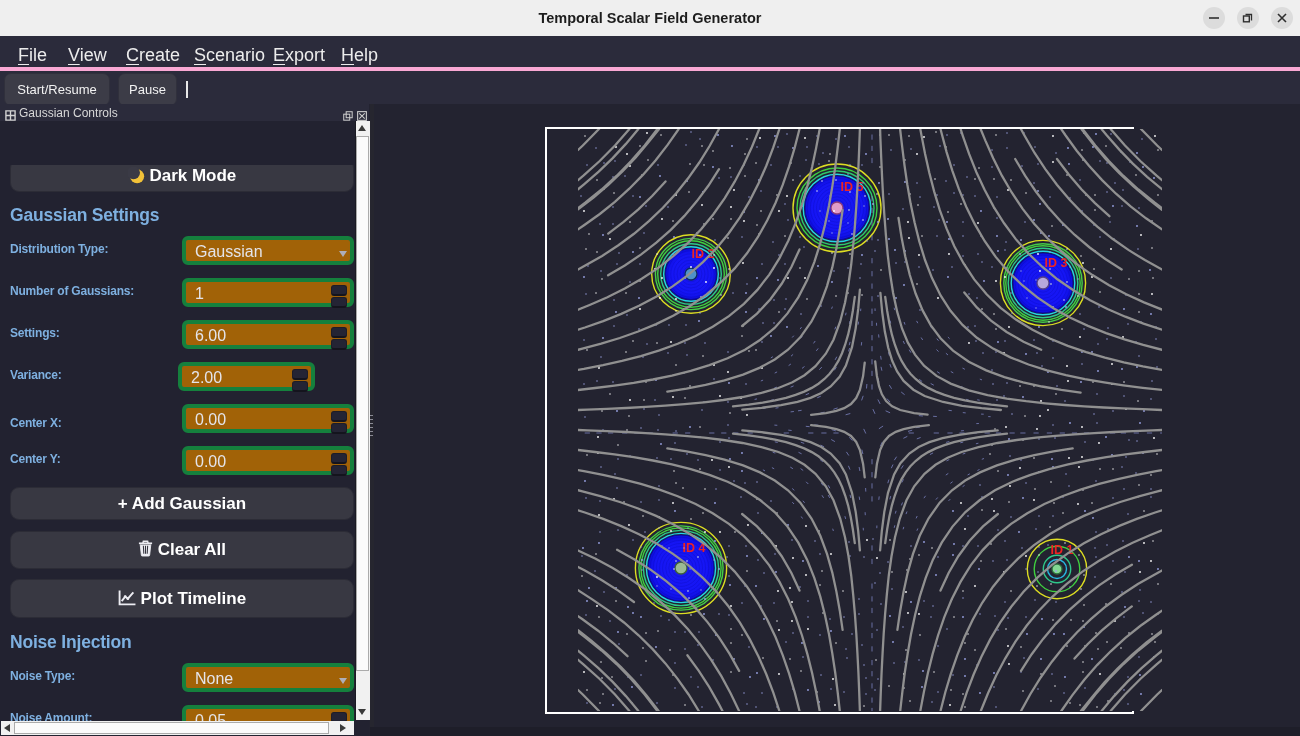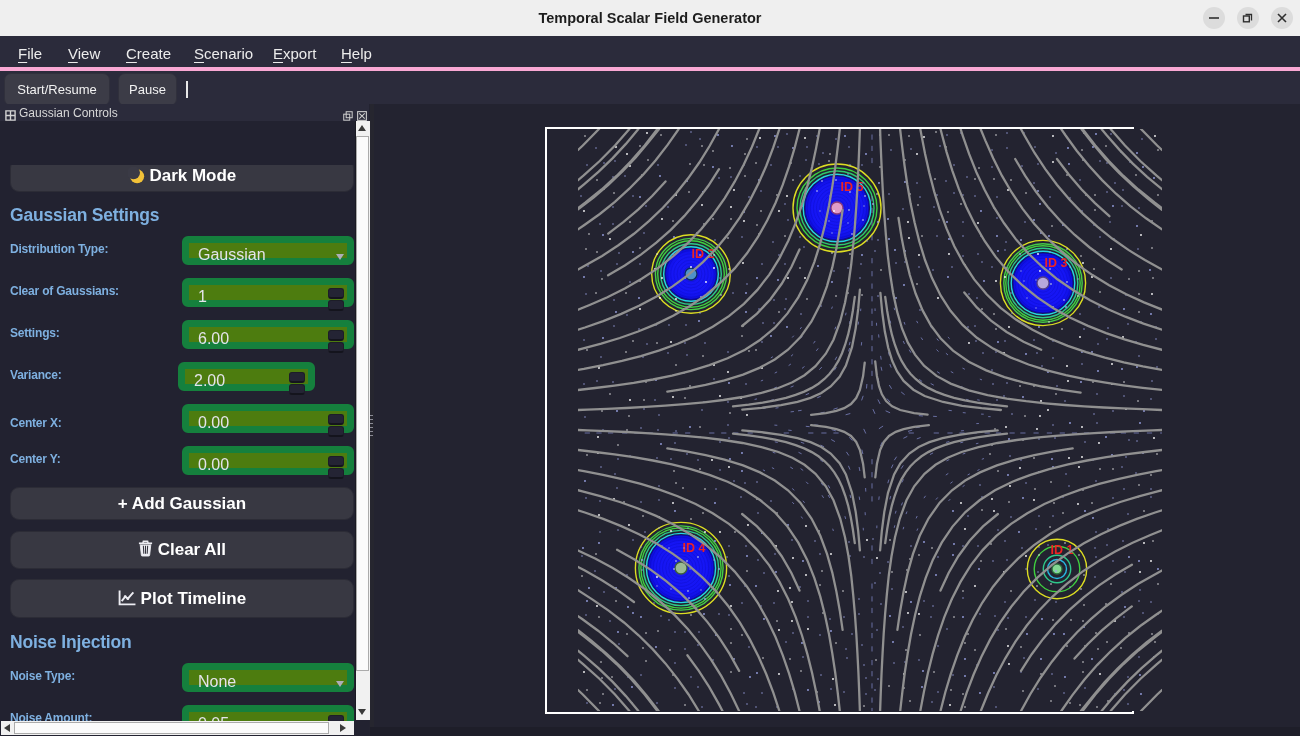--- a/index.html
+++ b/index.html
@@ -1,31 +1,31 @@
 <!DOCTYPE html>
 <html><head><meta charset="utf-8"><style>
 * { margin:0; padding:0; box-sizing:border-box; }
 html,body { width:1300px; height:736px; overflow:hidden; font-family:"Liberation Sans", sans-serif; background:#232330; }
 #titlebar { position:absolute; left:0; top:0; width:1300px; height:36px; background:#efefef; }
 #title { position:absolute; width:100%; text-align:center; top:9.5px; font-size:14.5px; font-weight:bold; color:#1d1d1d; }
 .winbtn { position:absolute; top:7px; width:22px; height:22px; border-radius:50%; background:#dcdcdc; }
 #menubar { position:absolute; left:0; top:36px; width:1300px; height:31px; background:#2b2b3b; }
-.mi { position:absolute; top:8.5px; font-size:15px; color:#ececec; }
+.mi { position:absolute; top:8.5px; font-size:18px; color:#ececec; }
 .mi u { text-underline-offset:2.5px; text-decoration-thickness:1px; }
 #toolbar { position:absolute; left:0; top:67px; width:1300px; height:37px; background:#2b2b3b; border-top:4px solid #f9a8d4; }
 .tbtn { position:absolute; top:1.5px; height:33px; background:#3c3c47; border:1px solid #30303c; border-radius:7px; color:#f2f2f2; font-size:13px; text-align:center; line-height:31px; }
 #tsep { position:absolute; left:186px; top:10px; width:2px; height:17px; background:#e8e8e8; }
 #dockheader { position:absolute; left:0; top:104px; width:369px; height:17px; background:#2b2b3b; }
 #dockheader .dtitle { position:absolute; left:19px; top:2px; font-size:12px; color:#d8d8d8; }
 #panel { position:absolute; left:0; top:121px; width:369px; height:615px; background:#222230; }
 #viewport { position:absolute; left:3px; top:0px; width:351px; height:599px; overflow:hidden;margin-top:44px; }
 #content { position:absolute; left:-3px; top:-121px; width:500px; height:1000px; }
 .lbl { position:absolute; font-size:12px; font-weight:bold; color:#7eb0e0; white-space:nowrap; letter-spacing:-0.2px; }
 .head { position:absolute; left:10px; font-size:17.5px; font-weight:bold; color:#7eb0e0; letter-spacing:-0.2px; }
-.field { position:absolute; background:#4d7c0f; border:7px solid #15803d; border-radius:6px; }
+.field { position:absolute; background:#a16207; border:4px solid #15803d; border-radius:6px; }
 .fv { position:absolute; left:9px; top:3.5px; font-size:16px; color:#e4e4ea; }
 .ctri { position:absolute; right:3px; top:11.5px; width:0; height:0; border-left:4.5px solid transparent; border-right:4.5px solid transparent; border-top:6px solid #aeaeb8; }
 .sb { position:absolute; right:3px; width:16px; height:11px; background:#242434; border:1px solid #1d1d28; border-bottom:2.5px solid #14141d; border-radius:3px; }
 .pbtn { position:absolute; left:10px; width:344px; background:#383842; border:1px solid #2c2c36; border-radius:9px; color:#fff; font-size:17px; font-weight:bold; text-align:center; }
 #vscroll { position:absolute; left:354.5px; top:121px; width:15px; height:599px; background:#f1f1f1; border-left:1px solid #1a1a22; }
 #hscroll { position:absolute; left:1px; top:721px; width:353px; height:14px; background:#f1f1f1; }
 .tri-up { width:0;height:0;border-left:4.5px solid transparent;border-right:4.5px solid transparent;border-bottom:6.5px solid #3a3a3a; position:absolute; left:2.5px; }
 .tri-dn { width:0;height:0;border-left:4.5px solid transparent;border-right:4.5px solid transparent;border-top:6.5px solid #3a3a3a; position:absolute; left:2.5px; }
 .tri-l { width:0;height:0;border-top:4.5px solid transparent;border-bottom:4.5px solid transparent;border-right:6.5px solid #3a3a3a; position:absolute; top:2.5px; }
 .tri-r { width:0;height:0;border-top:4.5px solid transparent;border-bottom:4.5px solid transparent;border-left:6.5px solid #3a3a3a; position:absolute; top:2.5px; }
@@ -80,21 +80,21 @@
   <div class="pbtn" style="top:115px;height:33px;line-height:31px;border-radius:9px"><svg width="17" height="17" viewBox="0 0 16 16" style="vertical-align:-3px">
             <circle cx="8.6" cy="8.8" r="6.6" fill="#f2c238"></circle>
             <circle cx="5.2" cy="5.4" r="6.1" fill="#3a3a45"></circle>
           </svg> Dark Mode</div>
   <div class="head" style="top:161px">Gaussian Settings</div>
 <div class="lbl" style="left:10px;top:198px">Distribution Type:</div>
         <div class="field" style="left:182px;top:191.5px;width:172px;height:29px">
           <span class="fv">Gaussian</span>
           <div class="ctri"></div>
         </div>
-<div class="lbl" style="left:10px;top:240px">Clear of Gaussians:</div>
+<div class="lbl" style="left:10px;top:240px">Number of Gaussians:</div>
         <div class="field" style="left:182px;top:233.5px;width:172px;height:29px">
           <span class="fv">1</span>
           <div class="sb" style="top:3px"></div>
           <div class="sb" style="top:15px"></div>
         </div>
 <div class="lbl" style="left:10px;top:282px">Settings:</div>
         <div class="field" style="left:182px;top:275.5px;width:172px;height:29px">
           <span class="fv">6.00</span>
           <div class="sb" style="top:3px"></div>
           <div class="sb" style="top:15px"></div>

